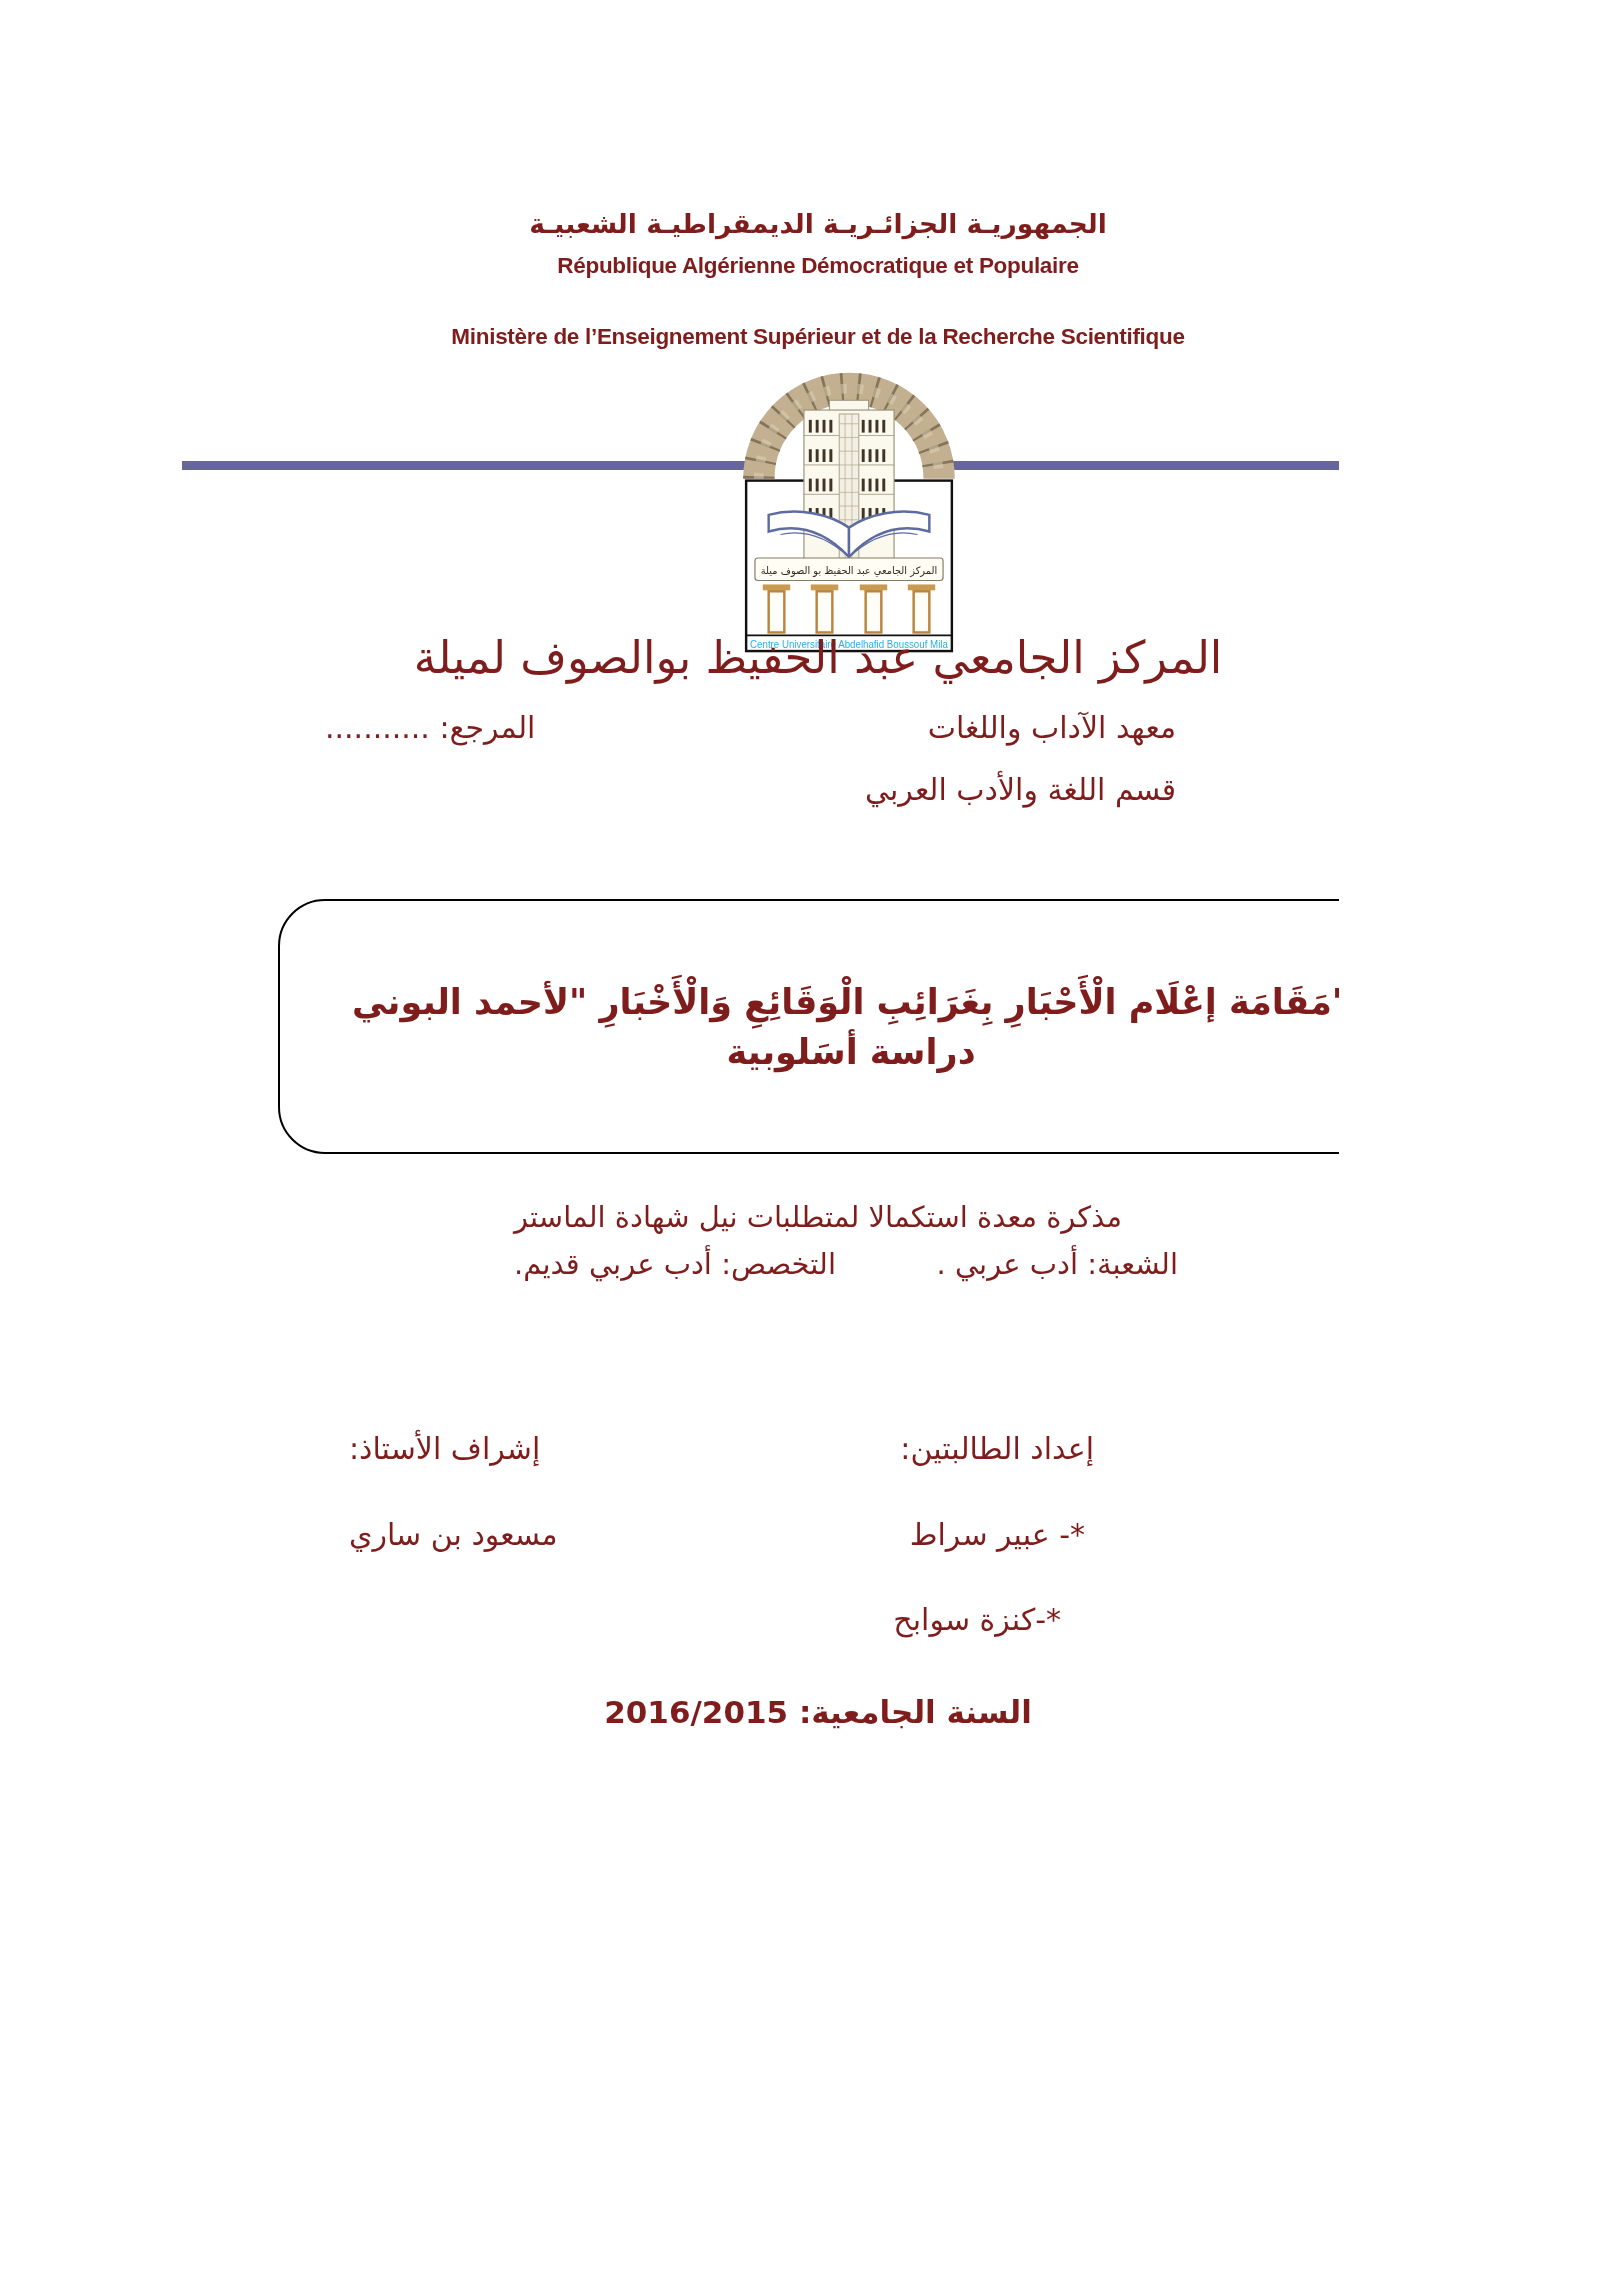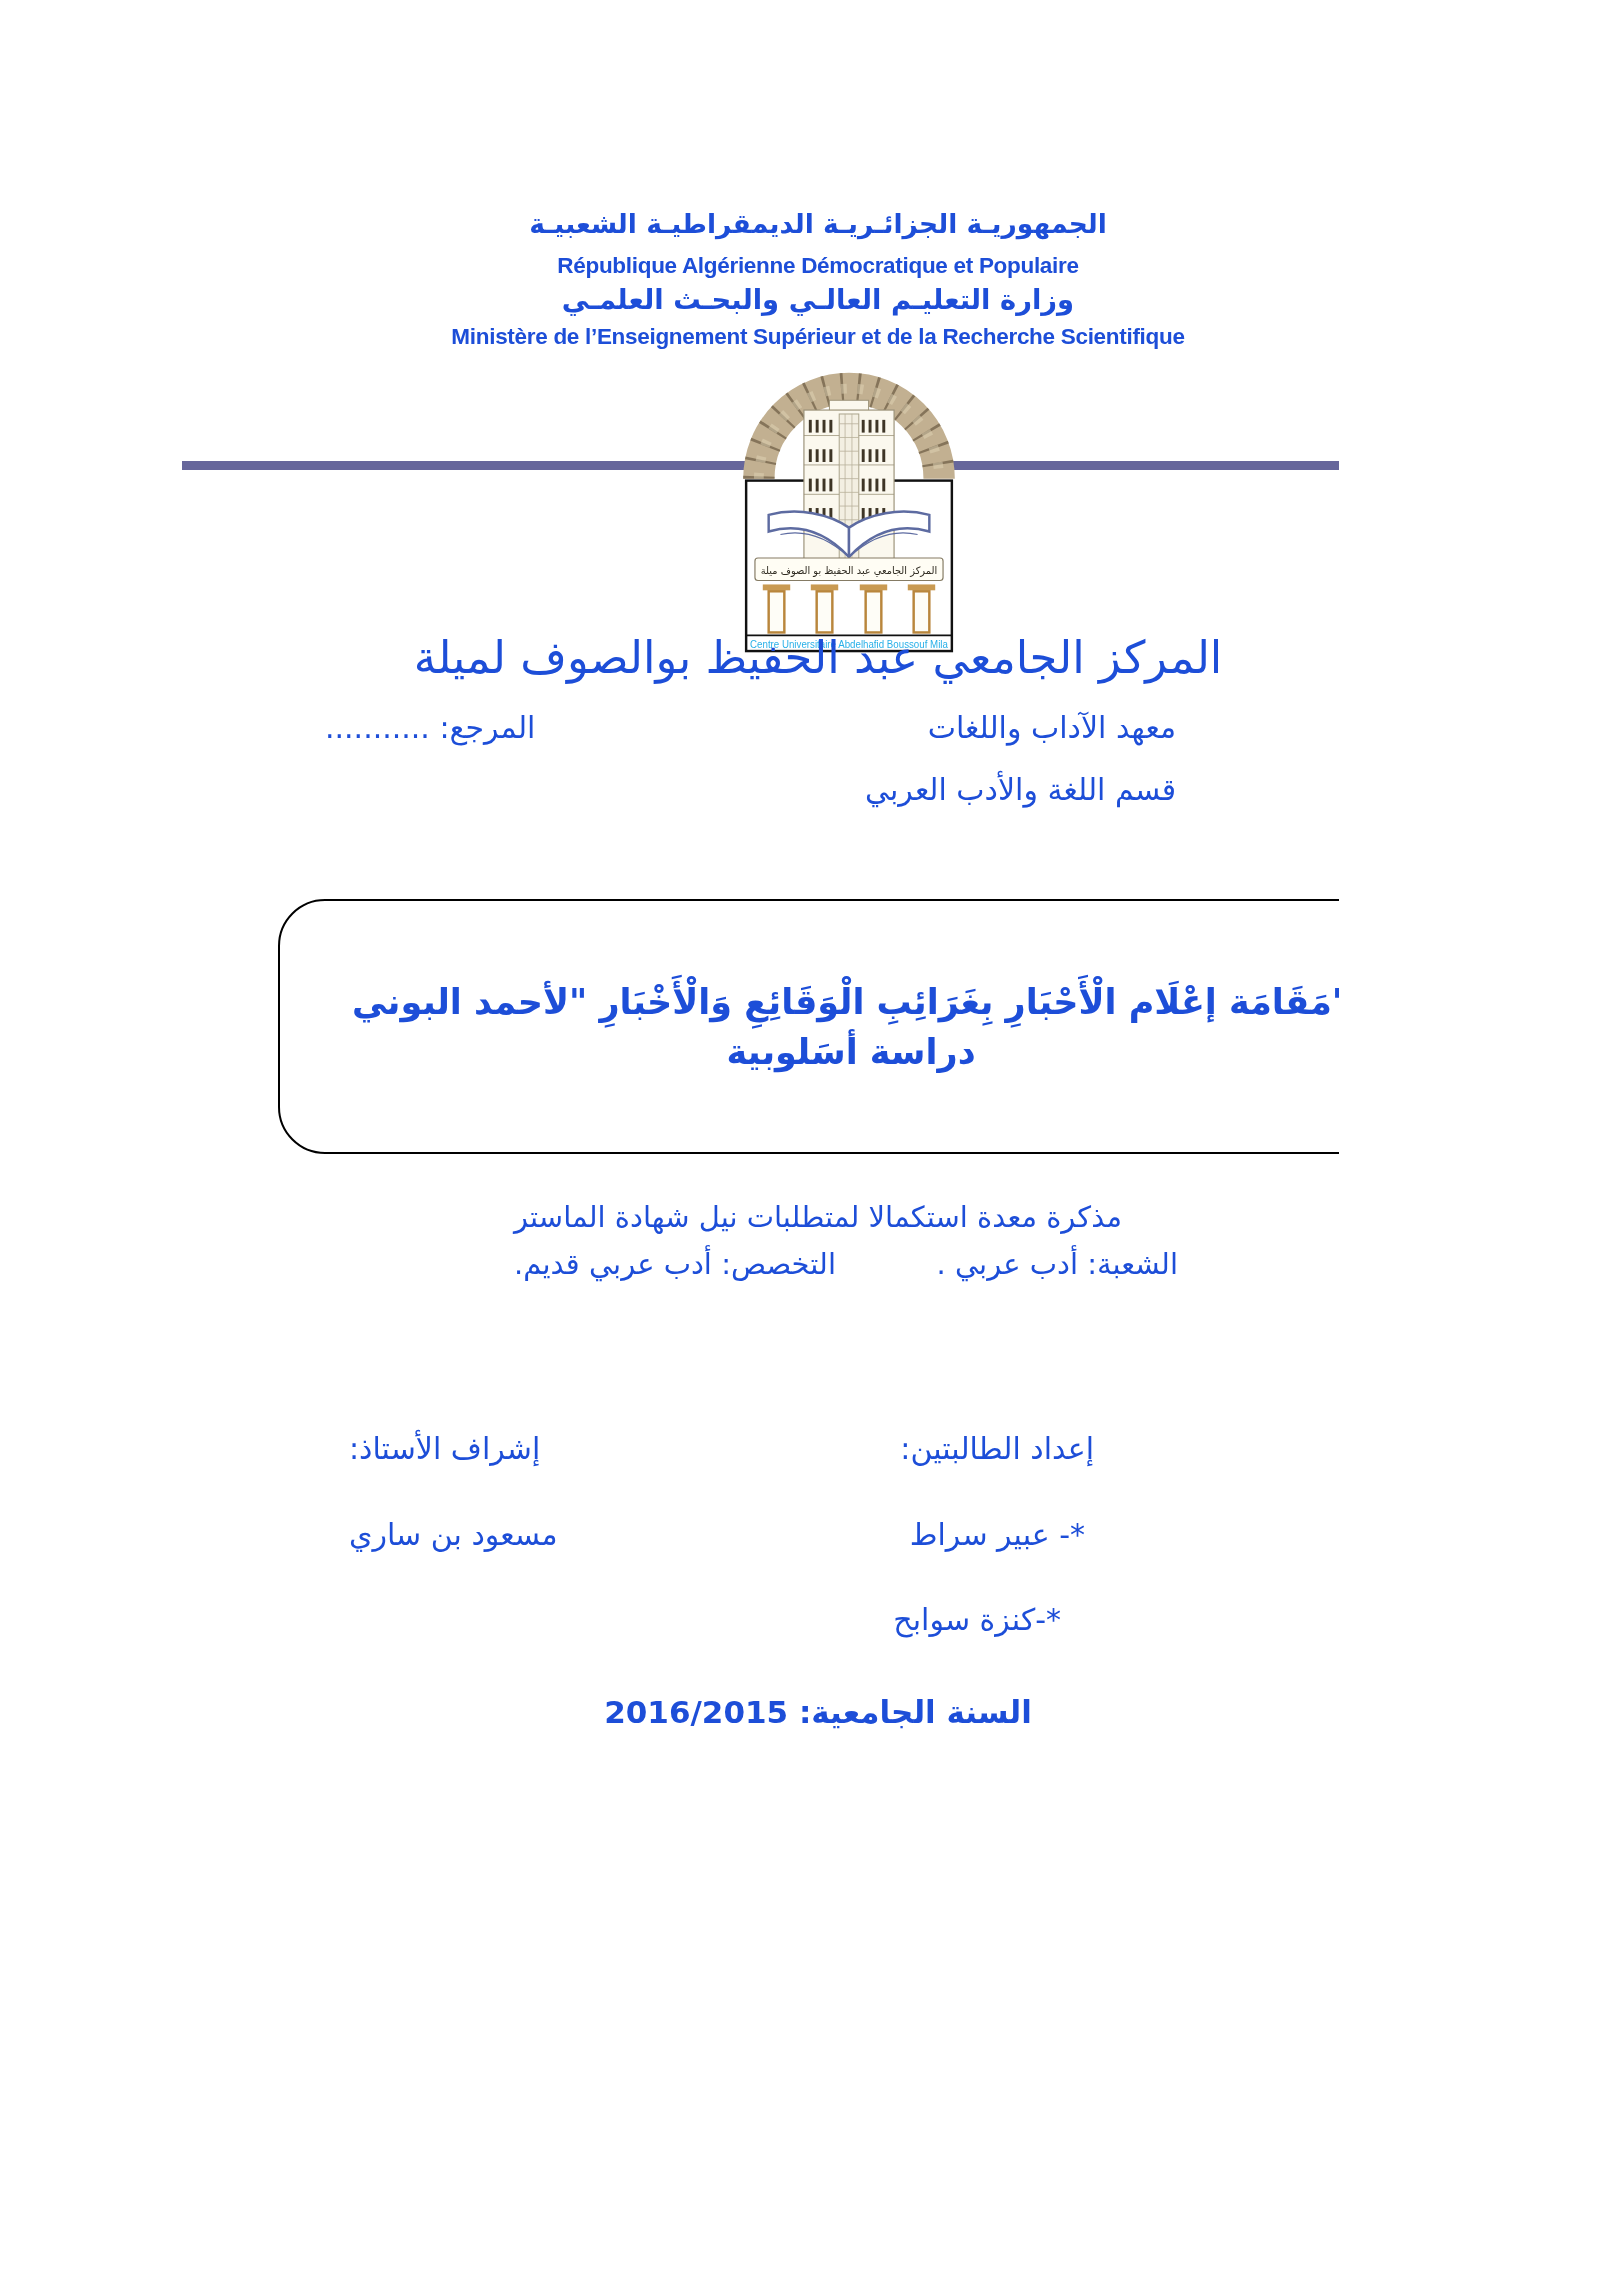--- a/index.html
+++ b/index.html
@@ -1,21 +1,21 @@
 <!DOCTYPE html>
 <html lang="ar"><head>
 <meta charset="utf-8">
 <style>
   html,body{margin:0;padding:0;background:#ffffff;}
   .page{
     position:relative;
     width:1339px;height:2293px;
     background:#ffffff;
     font-family:"DejaVu Sans",sans-serif;
-    color:#1d4ed8;
+    color:#7f1d1d;
     overflow:hidden;
   }
   .abs{position:absolute;}
   .ctr{left:818px;transform:translateX(-50%);white-space:nowrap;text-align:center;}
   .rtl{direction:rtl;unicode-bidi:plaintext;}
   .nowrap{white-space:nowrap;}
 
   
   .hdr-ar1{top:208px;font-size:26.5px;font-weight:bold;}
   .hdr-fr1{top:253px;font-size:22.5px;font-weight:bold;font-family:"Liberation Sans",sans-serif;letter-spacing:-0.3px;}
@@ -60,21 +60,20 @@
   .year{top:1694px;font-size:31px;font-weight:bold;}
   .dot{top:1735px;left:1411px;font-size:29px;}
 </style>
 </head>
 <body>
 
 <div class="page">
 
   <div class="abs ctr hdr-ar1 rtl">الجمهوريـة الجزائـريـة الديمقراطيـة الشعبيـة</div>
   <div class="abs ctr hdr-fr1">République Algérienne Démocratique et Populaire</div>
-  <div class="abs ctr hdr-ar2 rtl">وزارة التعليـم العالـي والبحـث العلمـي</div>
   <div class="abs ctr hdr-fr2">Ministère de l’Enseignement Supérieur et de la Recherche Scientifique</div>
 
   <div class="abs divider"></div>
 
   <div class="abs logo">
     <svg width="212" height="289" viewBox="0 0 216 295" xmlns="http://www.w3.org/2000/svg">
 
       <path d="M 24 118 A 84 84 0 0 1 192 118 Z" fill="#ffffff"></path>
 
       <rect x="3" y="118" width="210" height="174" fill="#ffffff" stroke="#111111" stroke-width="2.5"></rect>

